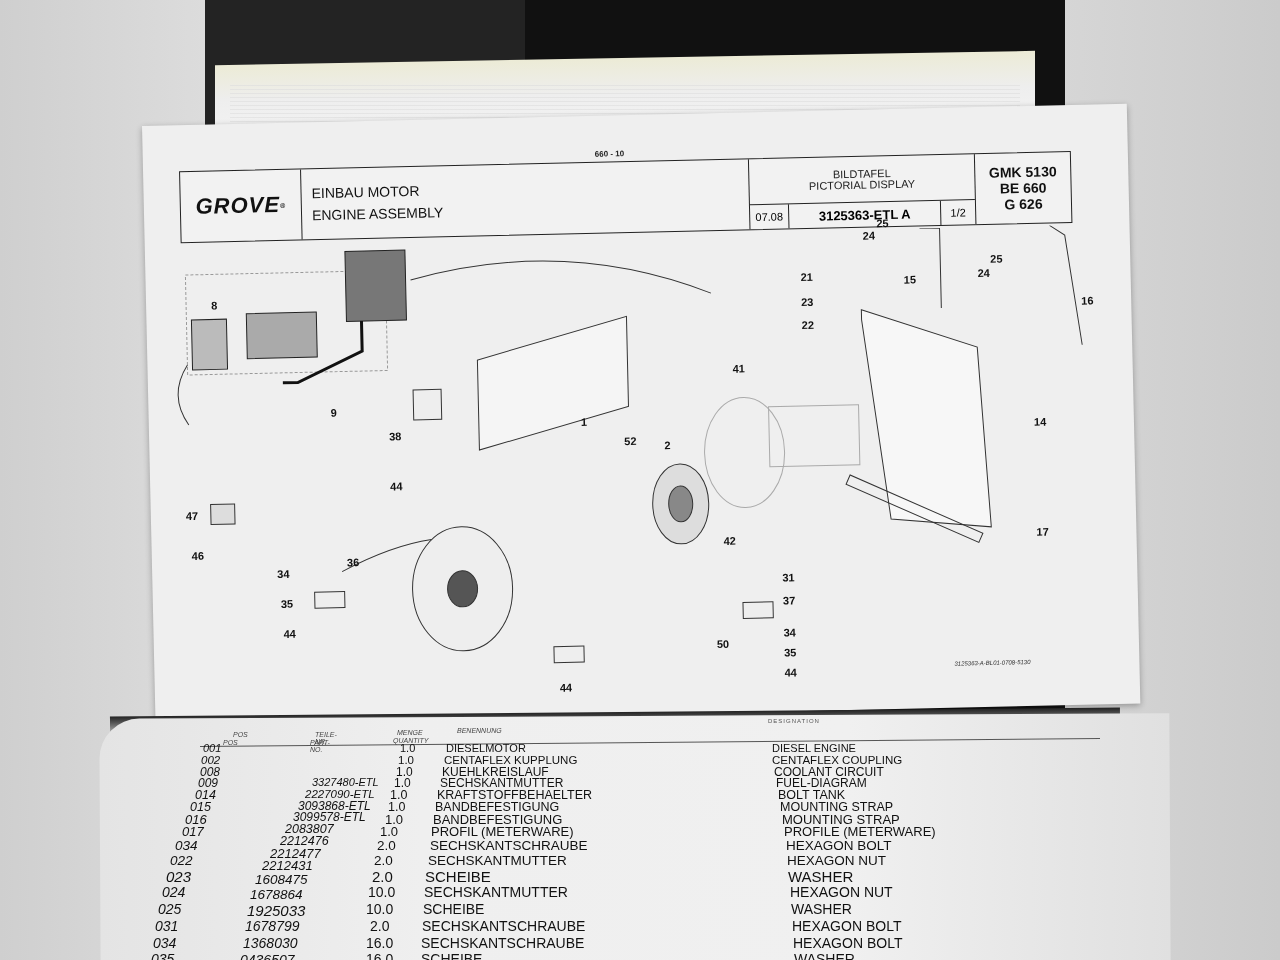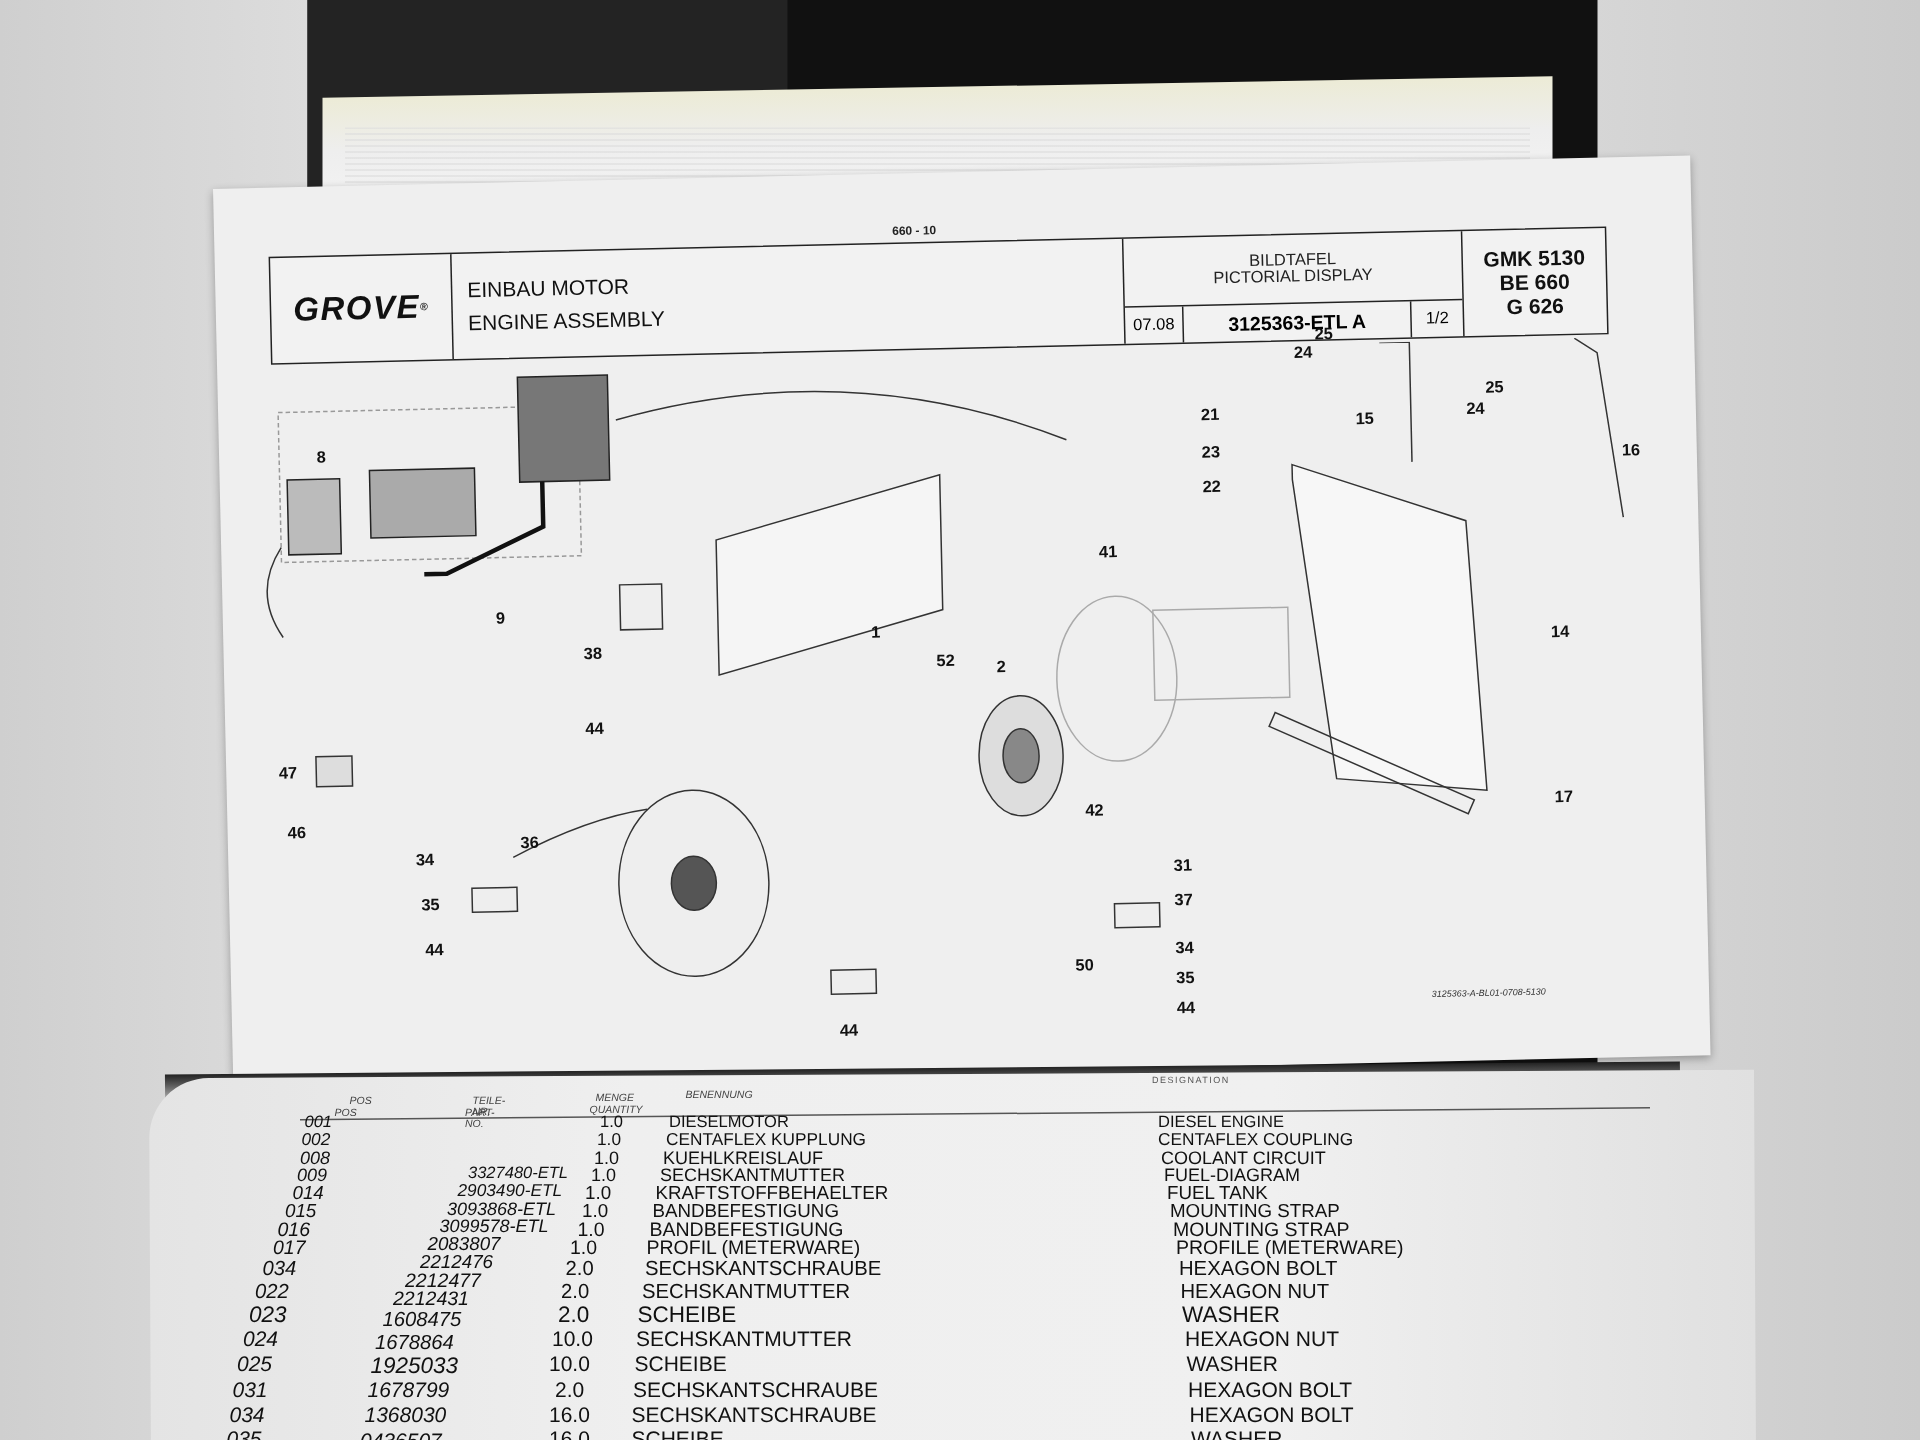--- a/index.html
+++ b/index.html
@@ -167,21 +167,21 @@
 <div id="rows">
   <div class="row" style="top:742px;font-size:11px">
     <span class="c-pos" style="left:203px">001</span>
       <span class="c-part" style="left:312px">3327480-ETL</span>
       <span style="left:400px">1.0</span>
       <span style="left:446px">DIESELMOTOR</span>
       <span style="left:772px">DIESEL ENGINE</span>
   </div>
   <div class="row" style="top:754px;font-size:11.5px">
     <span class="c-pos" style="left:201px">002</span>
-      <span class="c-part" style="left:305px">2903490-ETL</span>
+      <span class="c-part" style="left:305px">2227090-ETL</span>
       <span style="left:398px">1.0</span>
       <span style="left:444px">CENTAFLEX KUPPLUNG</span>
       <span style="left:772px">CENTAFLEX COUPLING</span>
   </div>
   <div class="row" style="top:765px;font-size:12px">
     <span class="c-pos" style="left:200px">008</span>
       <span class="c-part" style="left:298px">3093868-ETL</span>
       <span style="left:396px">1.0</span>
       <span style="left:442px">KUEHLKREISLAUF</span>
       <span style="left:774px">COOLANT CIRCUIT</span>
@@ -191,21 +191,21 @@
       <span class="c-part" style="left:293px">3099578-ETL</span>
       <span style="left:394px">1.0</span>
       <span style="left:440px">SECHSKANTMUTTER</span>
       <span style="left:776px">FUEL-DIAGRAM</span>
   </div>
   <div class="row" style="top:788px;font-size:12.5px">
     <span class="c-pos" style="left:195px">014</span>
       <span class="c-part" style="left:285px">2083807</span>
       <span style="left:390px">1.0</span>
       <span style="left:437px">KRAFTSTOFFBEHAELTER</span>
-      <span style="left:778px">FUEL TANK</span>
+      <span style="left:778px">BOLT TANK</span>
   </div>
   <div class="row" style="top:800px;font-size:12.5px">
     <span class="c-pos" style="left:190px">015</span>
       <span class="c-part" style="left:280px">2212476</span>
       <span style="left:388px">1.0</span>
       <span style="left:435px">BANDBEFESTIGUNG</span>
       <span style="left:780px">MOUNTING STRAP</span>
   </div>
   <div class="row" style="top:812px;font-size:13px">
     <span class="c-pos" style="left:185px">016</span>

